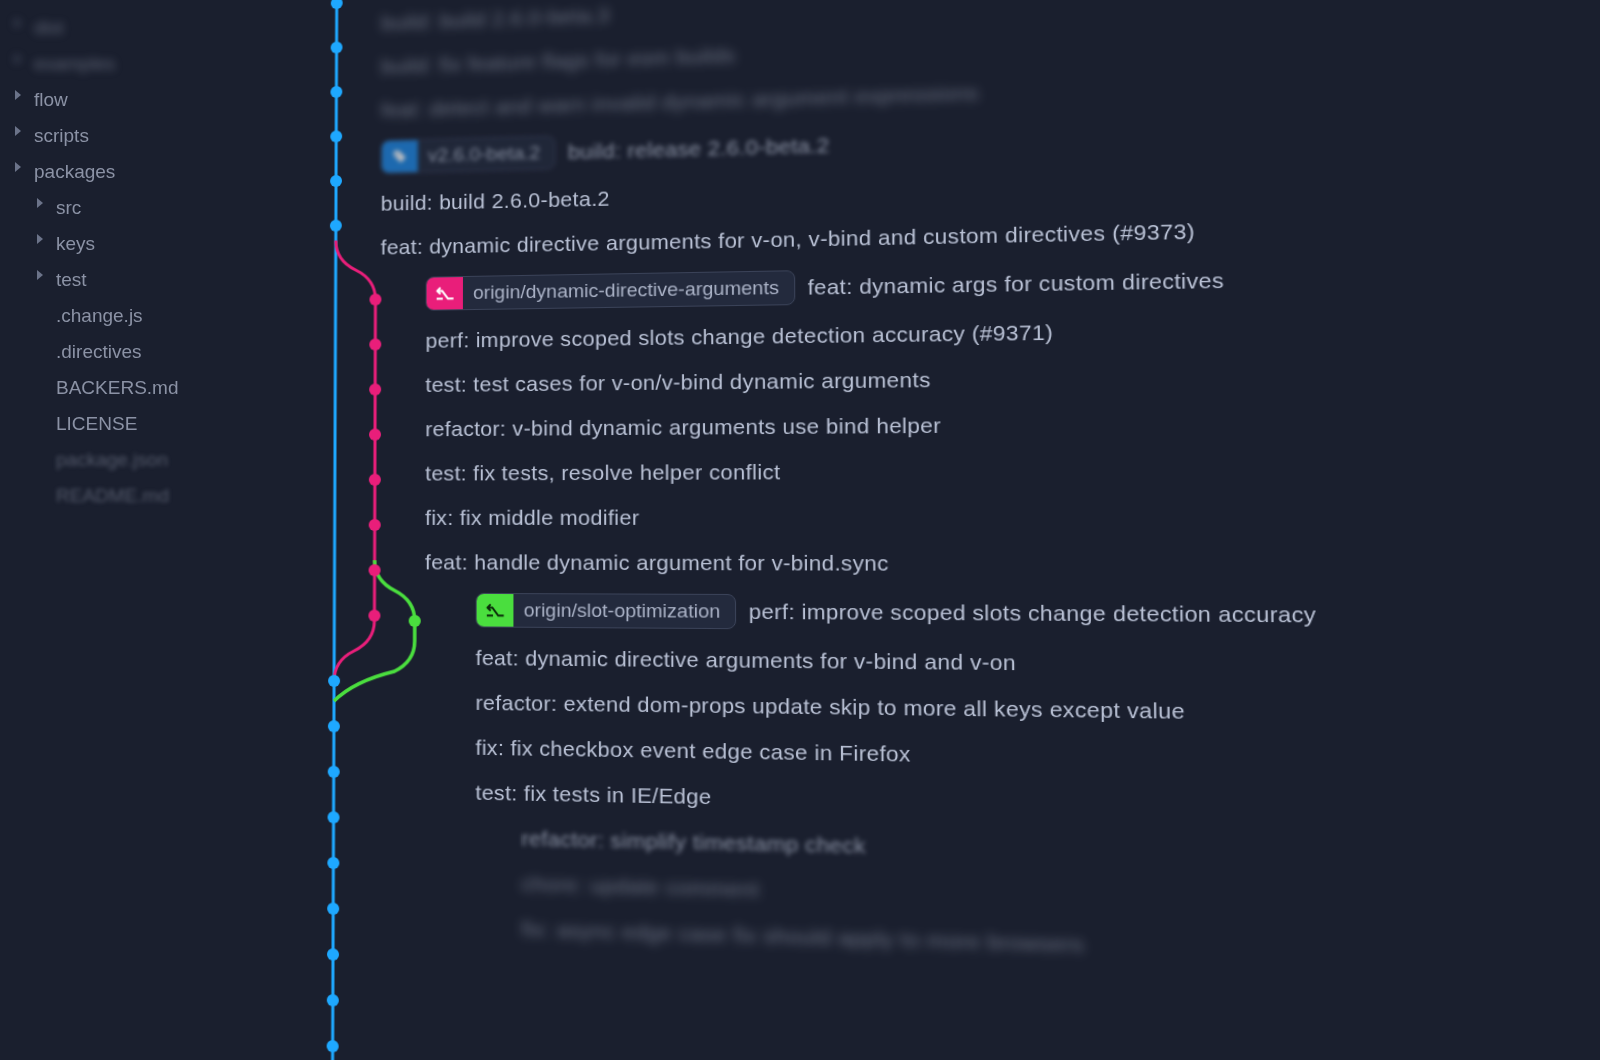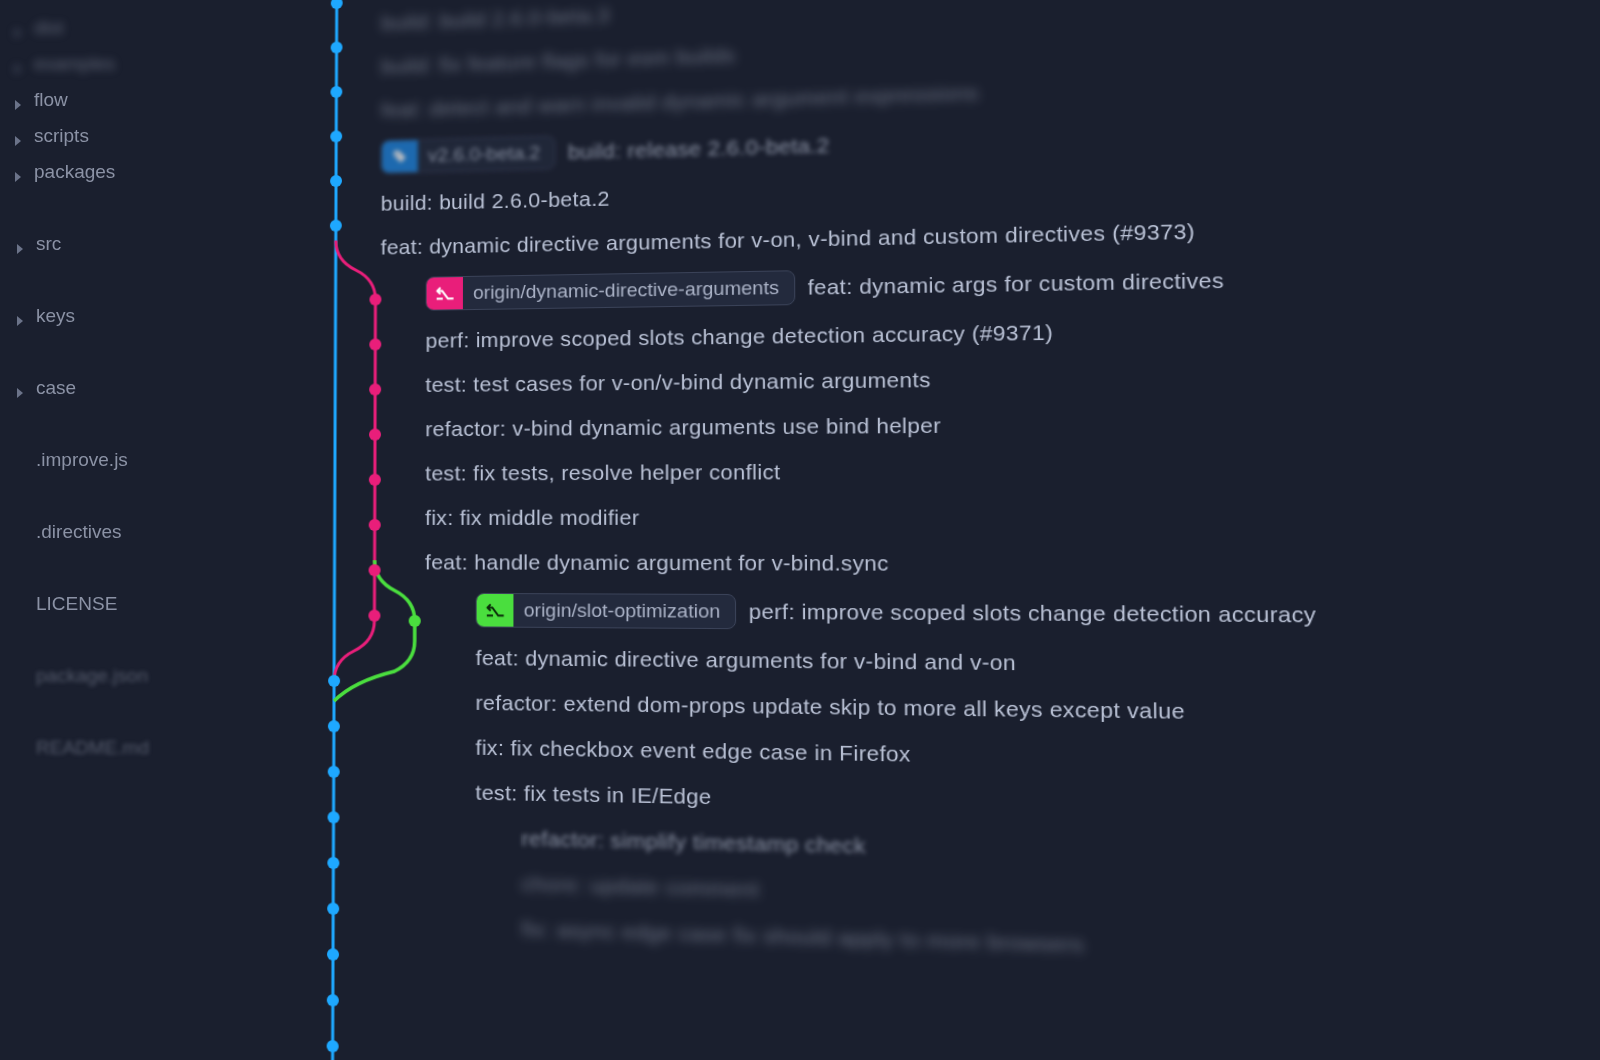--- a/index.html
+++ b/index.html
@@ -14,21 +14,21 @@
       display: flex;
     }
     .sidebar {
       width: 280px;
       padding: 10px 0;
       flex-shrink: 0;
       filter: blur(0.5px);
     }
     .sidebar-item {
       display: flex;
-      align-items: flex-end;
+      align-items: flex-start;
       padding: 7px 12px;
       cursor: pointer;
       color: #8b92a5;
       font-size: 19px;
     }
     .sidebar-item.blurred {
       filter: blur(4px);
       opacity: 0.6;
     }
     .sidebar-item.dim {
@@ -47,21 +47,21 @@
       content: '';
       width: 0;
       height: 0;
       border-left: 6px solid #6b7389;
       border-top: 5px solid transparent;
       border-bottom: 5px solid transparent;
     }
     .no-chevron {
       width: 22px;
     }
-    .indent-1 { padding-left: 14px; margin-top: 36px; }
+    .indent-1 { padding-left: 34px; }
     
     .graph-area {
       flex: 1;
       position: relative;
       padding-top: 0;
       transform: perspective(2000px) rotateY(-8deg) rotateX(2deg);
       transform-origin: left center;
     }
     .graph-svg {
       position: absolute;
@@ -161,29 +161,33 @@
       <div class="sidebar-item indent-1">
         <span class="chevron"></span>
         <span>src</span>
       </div>
       <div class="sidebar-item indent-1">
         <span class="chevron"></span>
         <span>keys</span>
       </div>
       <div class="sidebar-item indent-1">
         <span class="chevron"></span>
-        <span>case</span>
-      </div>
-      <div class="sidebar-item indent-1">
-        <span class="no-chevron"></span>
-        <span>.improve.js</span>
+        <span>test</span>
+      </div>
+      <div class="sidebar-item indent-1">
+        <span class="no-chevron"></span>
+        <span>.change.js</span>
       </div>
       <div class="sidebar-item indent-1">
         <span class="no-chevron"></span>
         <span>.directives</span>
+      </div>
+      <div class="sidebar-item indent-1">
+        <span class="no-chevron"></span>
+        <span>BACKERS.md</span>
       </div>
       <div class="sidebar-item indent-1">
         <span class="no-chevron"></span>
         <span>LICENSE</span>
       </div>
       <div class="sidebar-item indent-1 dim">
         <span class="no-chevron"></span>
         <span>package.json</span>
       </div>
       <div class="sidebar-item indent-1 blurred dim">

